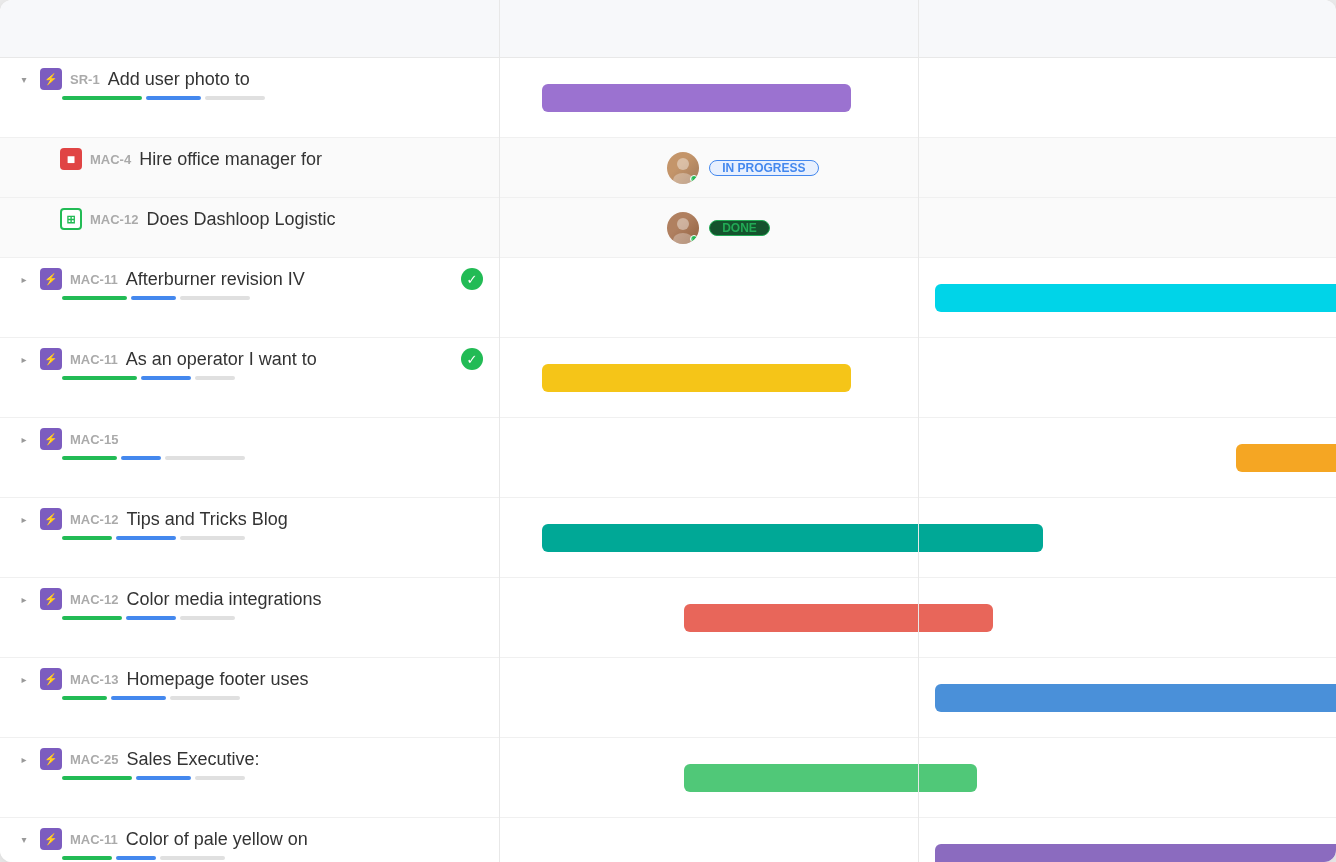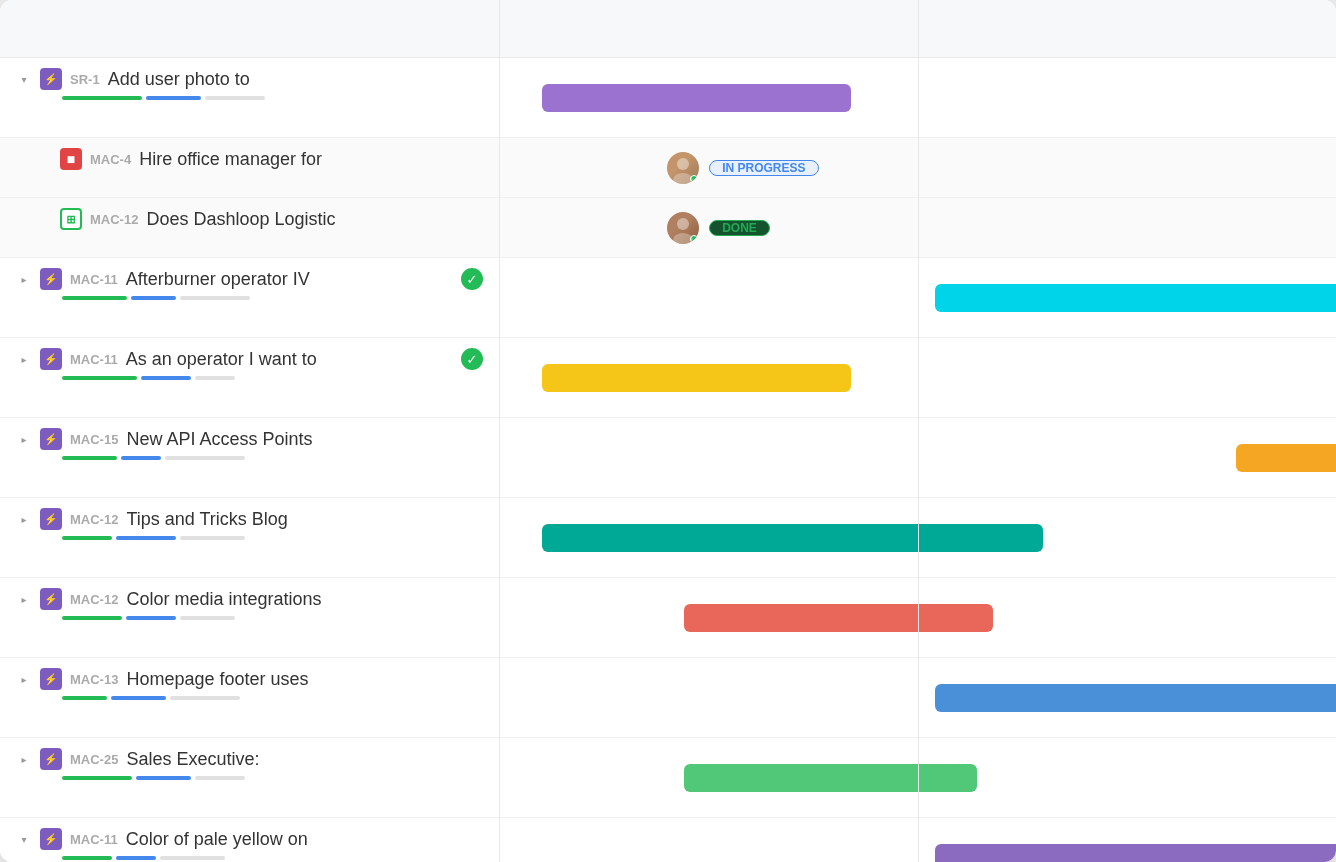--- a/index.html
+++ b/index.html
@@ -281,21 +281,21 @@
       <span class="epic-name">Does Dashloop Logistic</span>
 
     </div>
 
   </div>
         <div class="epic-row" style="height: 80px;">
     <div class="epic-row-main">
       <div class="chevron">▸</div>
       <div class="epic-icon purple">⚡</div>
       <span class="epic-id">MAC-11</span>
-      <span class="epic-name">Afterburner operator IV</span>
+      <span class="epic-name">Afterburner revision IV</span>
       <div class="check-badge">✓</div>
     </div>
 
     <div class="progress-bars">
       <div class="progress-bar bar-green" style="width:65px;"></div>
             <div class="progress-bar bar-blue" style="width:45px;"></div>
             <div class="progress-bar bar-gray" style="width:70px;"></div>
     </div>
   </div>
         <div class="epic-row" style="height: 80px;">
@@ -311,21 +311,20 @@
       <div class="progress-bar bar-green" style="width:75px;"></div>
             <div class="progress-bar bar-blue" style="width:50px;"></div>
             <div class="progress-bar bar-gray" style="width:40px;"></div>
     </div>
   </div>
         <div class="epic-row" style="height: 80px;">
     <div class="epic-row-main">
       <div class="chevron">▸</div>
       <div class="epic-icon purple">⚡</div>
       <span class="epic-id">MAC-15</span>
-      <span class="epic-name">New API Access Points</span>
 
     </div>
 
     <div class="progress-bars">
       <div class="progress-bar bar-green" style="width:55px;"></div>
             <div class="progress-bar bar-blue" style="width:40px;"></div>
             <div class="progress-bar bar-gray" style="width:80px;"></div>
     </div>
   </div>
         <div class="epic-row" style="height: 80px;">

